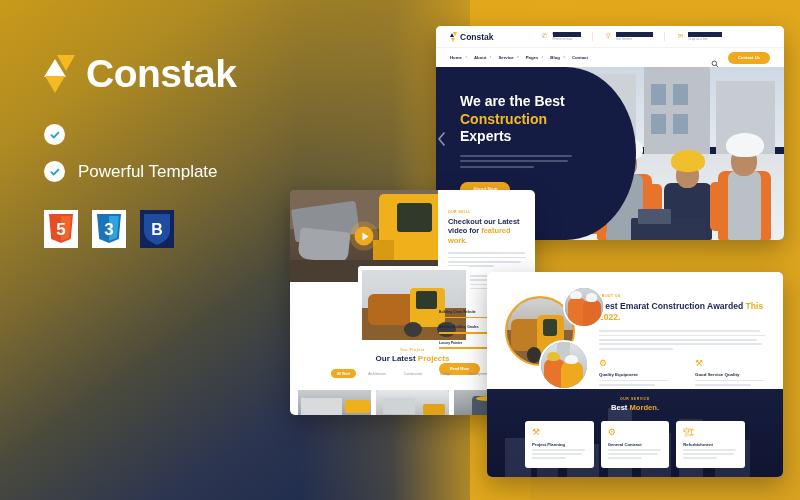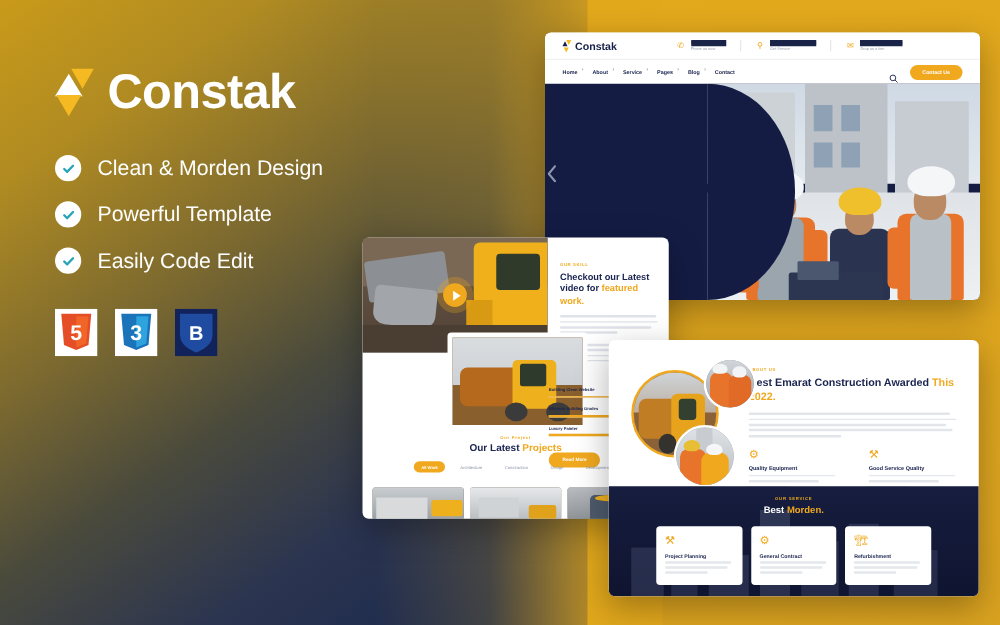--- a/index.html
+++ b/index.html
@@ -232,37 +232,28 @@
     </div>
 
 
     <div>
       <div class="feat">
         <span class="check">
           <svg width="12" height="12" viewBox="0 0 12 12">
               <path d="M2.4 6.2 L4.7 8.5 L9.4 3.6" stroke="#2BA5B8" stroke-width="1.9" fill="none" stroke-linecap="round" stroke-linejoin="round"></path>
             </svg>
         </span>
-        <span class="feat-label">Clean &amp; Morden Design</span>
       </div>
       <div class="feat">
         <span class="check">
           <svg width="12" height="12" viewBox="0 0 12 12">
               <path d="M2.4 6.2 L4.7 8.5 L9.4 3.6" stroke="#2BA5B8" stroke-width="1.9" fill="none" stroke-linecap="round" stroke-linejoin="round"></path>
             </svg>
         </span>
         <span class="feat-label">Powerful Template</span>
-      </div>
-      <div class="feat">
-        <span class="check">
-          <svg width="12" height="12" viewBox="0 0 12 12">
-              <path d="M2.4 6.2 L4.7 8.5 L9.4 3.6" stroke="#2BA5B8" stroke-width="1.9" fill="none" stroke-linecap="round" stroke-linejoin="round"></path>
-            </svg>
-        </span>
-        <span class="feat-label">Easily Code Edit</span>
       </div>
     </div>
 
     <div class="badges">
       <div class="badge">
         <svg class="shield" viewBox="0 0 34 38">
           <rect x="0" y="0" width="34" height="38" fill="#ffffff"></rect>
           <path d="M5 4 h24 l-2.2 25 L17 33 L7.2 29 Z" fill="#E44D26"></path>
           <path d="M17 6 v25 l8-3.3 L26.8 6 Z" fill="#F16529"></path>
           <text x="17" y="25" font-family="Liberation Sans, sans-serif" font-size="17" font-weight="bold" fill="#ffffff" text-anchor="middle">5</text>
@@ -374,20 +365,33 @@
             <div class="vest" style="left:26%;bottom:0;width:48%;height:62%;background:#b9c0c6"></div>
             <div class="arm" style="left:0;bottom:8%;width:24%;height:44%;background:#e8732a"></div>
             <div class="face" style="left:30%;bottom:58%;width:37%;height:26%"></div>
             <div class="helmet" style="left:23%;bottom:75%;width:54%;height:22%;background:#f4f6f7"></div>
           </div>
           <div style="position:absolute;left:30%;bottom:0;width:34%;height:13%;background:#2c3650;border-radius:2px 2px 0 0"></div>
           <div style="position:absolute;left:33%;bottom:9%;width:15%;height:9%;background:#4b576f;border-radius:1px"></div>
         </div>
         <div class="m1-mask"></div>
       </div>
+      <div class="m1-hero-left">
+        <div class="m1-h1">
+          <div>We are the Best</div>
+          <div class="y">Construction</div>
+          <div>Experts</div>
+        </div>
+        <div class="m1-p">
+            <i></i>
+            <i></i>
+            <i></i>
+          </div>
+        <span class="m1-cta">About Now</span>
+      </div>
     </div>
   </div>
 
   <div style="position:absolute;left:437px;top:132px;z-index:10;">
     <svg width="9" height="14" viewBox="0 0 9 14">
         <path d="M7 1 L2 7 L7 13" stroke="#8e96ae" stroke-width="1.6" fill="none" stroke-linecap="round" stroke-linejoin="round"></path>
       </svg>
   </div>
 
   <div class="mock mock-mid">

